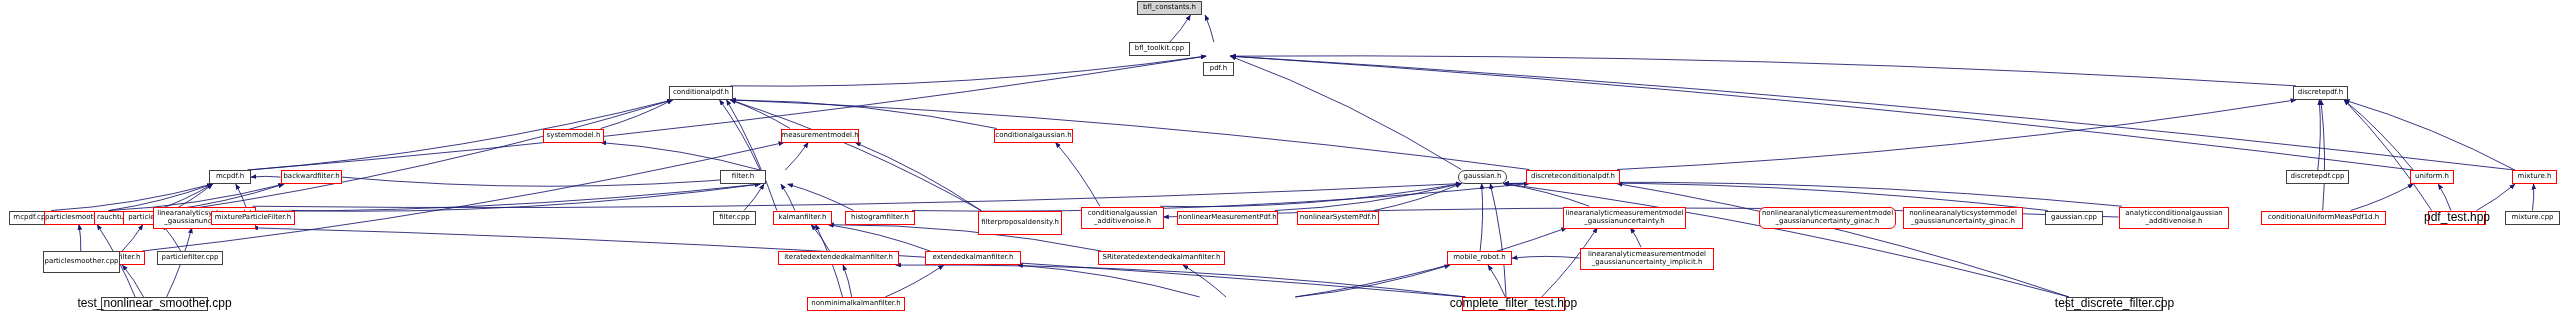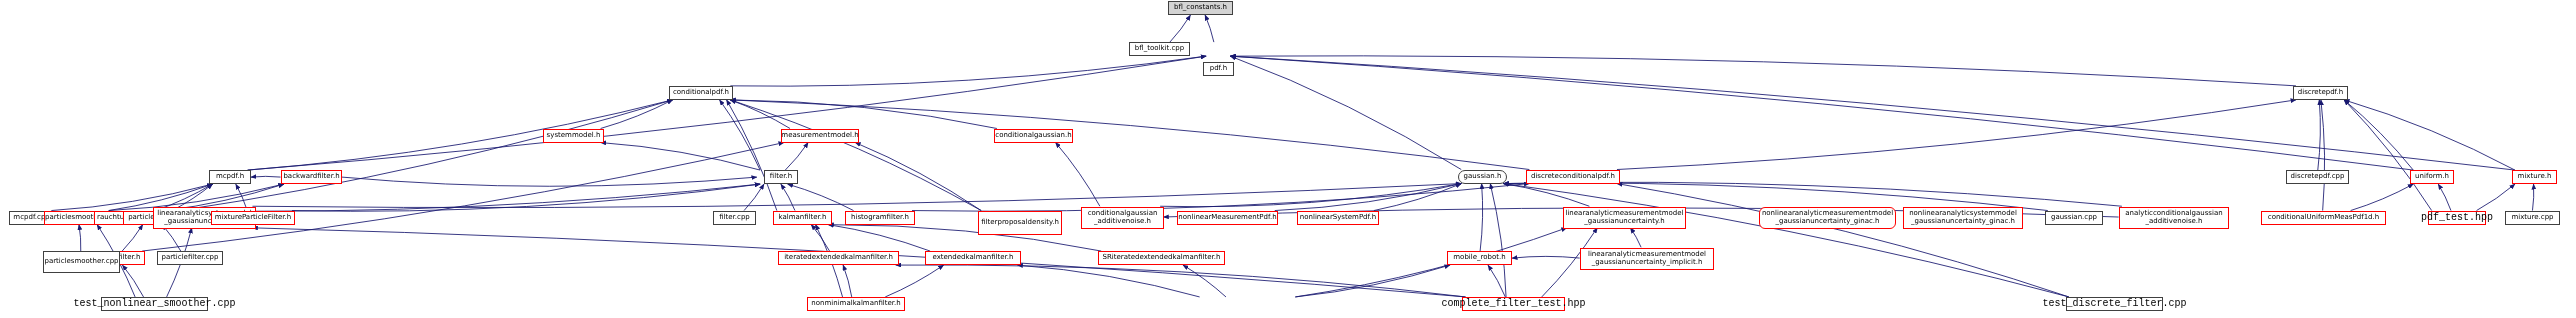--- a/index.html
+++ b/index.html
@@ -45,22 +45,22 @@
   }
   
   .node.hdr {
     border: 0.8px solid #ff0000;
   }
   
   .node.src {
     border: 0.8px solid #404040;
   }
   .node.mono {
-    font-family: Liberation Mono, monospace;
-    font-size: 10px;
+    font-family: Liberation Sans, sans-serif;
+    font-size: 12px;
   }
 </style>
 </head>
 <body>
 
 <div id="graph">
   <svg id="edges" viewBox="0 0 4765 589" preserveAspectRatio="none" aria-hidden="true">
     <defs>
       <marker id="ah" markerWidth="11" markerHeight="9" refX="10" refY="4.5" orient="auto" markerUnits="userSpaceOnUse">
         <path d="M0,0 L11,4.5 L0,9 z" fill="#191970"></path>
@@ -145,36 +145,36 @@
         <path d="M1452.625,315 Q1476.3,291.6125 1494.875,264" marker-end="url(#ah)"></path>
         <path d="M1406,315 Q1261.05,274.75 1111,264" marker-end="url(#ah)"></path>
         <path d="M2034.5,382 Q1999.4,318.9 1952.5,264" marker-end="url(#ah)"></path>
         <path d="M3919,402 Q3035.5,368 2152,402" marker-end="url(#ah)"></path>
         <path d="M265.5,550 Q248.95,518.55 226.5,491" marker-end="url(#ah)"></path>
         <path d="M2267.75,550 Q2230.95,516.525 2188.25,491" marker-end="url(#ah)"></path>
         <path d="M2711,550 Q2185.900250964095,486.55314379396145 1657,491" marker-end="url(#ah)"></path>
       </g>
   </svg>
   <div id="nodes">
-      <div class="node root" style="left: 1168px; top: 1.1px; width: 65px; height: 14px;">bfl_constants.h</div>
+      <div class="node root" style="left: 1137px; top: 1.1px; width: 65px; height: 14px;">bfl_constants.h</div>
       <div class="node src" style="left: 1129px; top: 42px; width: 61px; height: 14px;">bfl_toolkit.cpp</div>
       <div class="node src" style="left: 1203px; top: 42px; width: 31px; height: 14px; margin-top: 20px;">pdf.h</div>
       <div class="node src" style="left: 669px; top: 86px; width: 64px; height: 14px;">conditionalpdf.h</div>
       <div class="node src" style="left: 2293px; top: 86px; width: 55px; height: 14px;">discretepdf.h</div>
       <div class="node hdr" style="left: 543px; top: 129px; width: 61px; height: 14px;">systemmodel.h</div>
       <div class="node hdr" style="left: 781px; top: 129px; width: 78px; height: 14px;">measurementmodel.h</div>
       <div class="node hdr" style="left: 994px; top: 129px; width: 79px; height: 14px;">conditionalgaussian.h</div>
       <div class="node src" style="left: 1458px; top: 170px; width: 49px; height: 14px; border-radius: 7px;">gaussian.h</div>
       <div class="node hdr" style="left: 1526px; top: 170px; width: 94px; height: 14px;">discreteconditionalpdf.h</div>
       <div class="node src" style="left: 2286px; top: 170px; width: 63px; height: 14px;">discretepdf.cpp</div>
       <div class="node hdr" style="left: 2410px; top: 170px; width: 44px; height: 14px;">uniform.h</div>
       <div class="node hdr" style="left: 2512px; top: 170px; width: 45px; height: 14px;">mixture.h</div>
       <div class="node src" style="left: 209px; top: 170px; width: 42px; height: 14px;">mcpdf.h</div>
       <div class="node hdr" style="left: 281px; top: 170px; width: 61px; height: 14px;">backwardfilter.h</div>
-      <div class="node src" style="left: 764px; top: 170px; width: 34px; height: 14px;">filter.h</div>
+      <div class="node src" style="left: 720px; top: 170px; width: 46px; height: 14px;">filter.h</div>
       <div class="node src" style="left: 8.6px; top: 211px; width: 46px; height: 14px;">mcpdf.cpp</div>
       <div class="node hdr" style="left: 44px; top: 211px; width: 68px; height: 14px;">particlesmoother.h</div>
       <div class="node hdr" style="left: 94px; top: 211px; width: 75px; height: 14px;">rauchtungstriebel.h</div>
       <div class="node hdr" style="left: 123px; top: 211px; width: 59px; height: 14px;">particlefilter.h</div>
       <div class="node hdr" style="left: 153px; top: 207px; width: 103px; height: 21.6px;">linearanalyticsystemmodel
 _gaussianuncertainty.h</div>
       <div class="node hdr" style="left: 211px; top: 211px; width: 84px; height: 14px;">mixtureParticleFilter.h</div>
       <div class="node src" style="left: 713px; top: 211px; width: 43px; height: 14px;">filter.cpp</div>
       <div class="node hdr" style="left: 773px; top: 211px; width: 59px; height: 14px;">kalmanfilter.h</div>
       <div class="node hdr" style="left: 845px; top: 211px; width: 70px; height: 14px;">histogramfilter.h</div>

